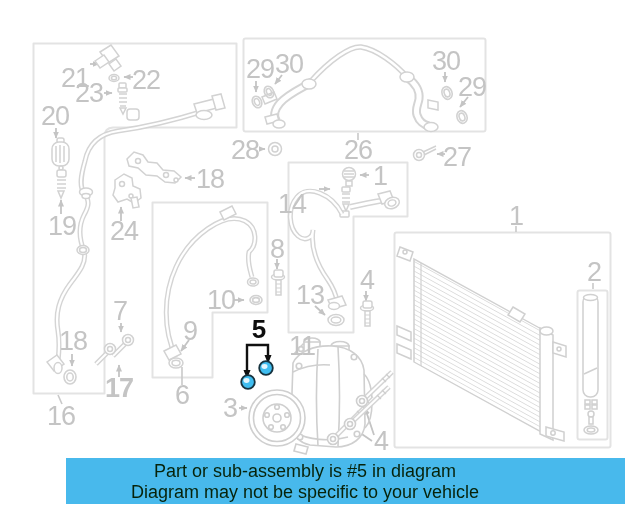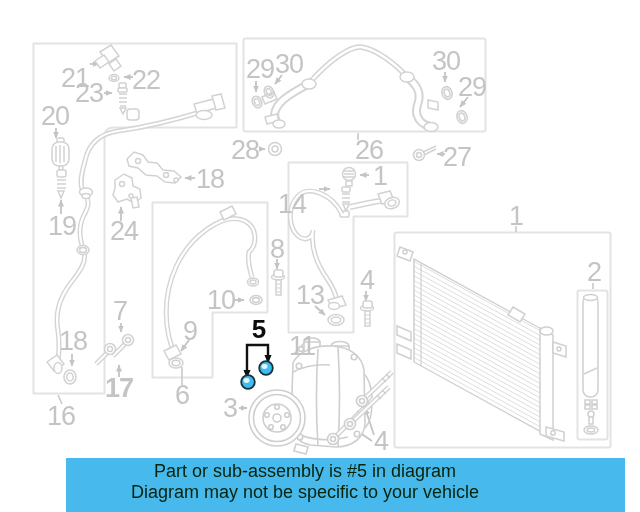--- a/index.html
+++ b/index.html
@@ -3,21 +3,21 @@
 <meta charset="utf-8">
 <style>
   html,body{margin:0;padding:0;background:#fff;}
   .stage{position:relative;width:640px;height:512px;background:#fff;overflow:hidden;
          font-family:"Liberation Sans",sans-serif;}
   .stage svg{position:absolute;left:0;top:0;}
   .callout{position:absolute;transform:translate(-50%,-50%);
            font:400 27px/1 "Liberation Sans",sans-serif;color:#c4c4c4;letter-spacing:-1px;
            white-space:nowrap;user-select:none;}
   .callout.hl{color:#0d0d0d;font-weight:700;font-size:26px;letter-spacing:0;}
-  .banner{position:absolute;left:66px;top:458px;width:559px;height:54px;background:#48b9ec;}
+  .banner{position:absolute;left:66px;top:458px;width:559px;height:46px;background:#48b9ec;}
   .banner-text{box-sizing:border-box;width:100%;height:100%;padding:3px 81px 0 0;
                text-align:center;color:#07230a;font:400 18px/21px "Liberation Sans",sans-serif;}
 </style>
 </head>
 <body>
 
 <div class="stage">
 
 <svg width="640" height="512" viewBox="0 0 640 512">
 <defs>
@@ -342,21 +342,21 @@
       <div class="callout" style="left: 61px; top: 416px;">16</div>
       <div class="callout" style="left: 119px; top: 388px; font-weight: bold;">17</div>
       <div class="callout" style="left: 73px; top: 341px;">18</div>
       <div class="callout" style="left: 62px; top: 226px;">19</div>
       <div class="callout" style="left: 55px; top: 116px;">20</div>
       <div class="callout" style="left: 75px; top: 78px;">21</div>
       <div class="callout" style="left: 146px; top: 80px;">22</div>
       <div class="callout" style="left: 89px; top: 93px;">23</div>
       <div class="callout" style="left: 124px; top: 231px;">24</div>
       <div class="callout" style="left: 210px; top: 179px;">18</div>
-      <div class="callout" style="left: 358px; top: 150px; margin-left: 11px;">26</div>
+      <div class="callout" style="left: 358px; top: 150px;">26</div>
       <div class="callout" style="left: 457px; top: 157px;">27</div>
       <div class="callout" style="left: 245px; top: 150px;">28</div>
       <div class="callout" style="left: 260px; top: 69px;">29</div>
       <div class="callout" style="left: 289px; top: 64px;">30</div>
       <div class="callout" style="left: 446px; top: 61px;">30</div>
       <div class="callout" style="left: 472px; top: 87px;">29</div>
     </div>
 
 <div class="banner">
   <div class="banner-text">

